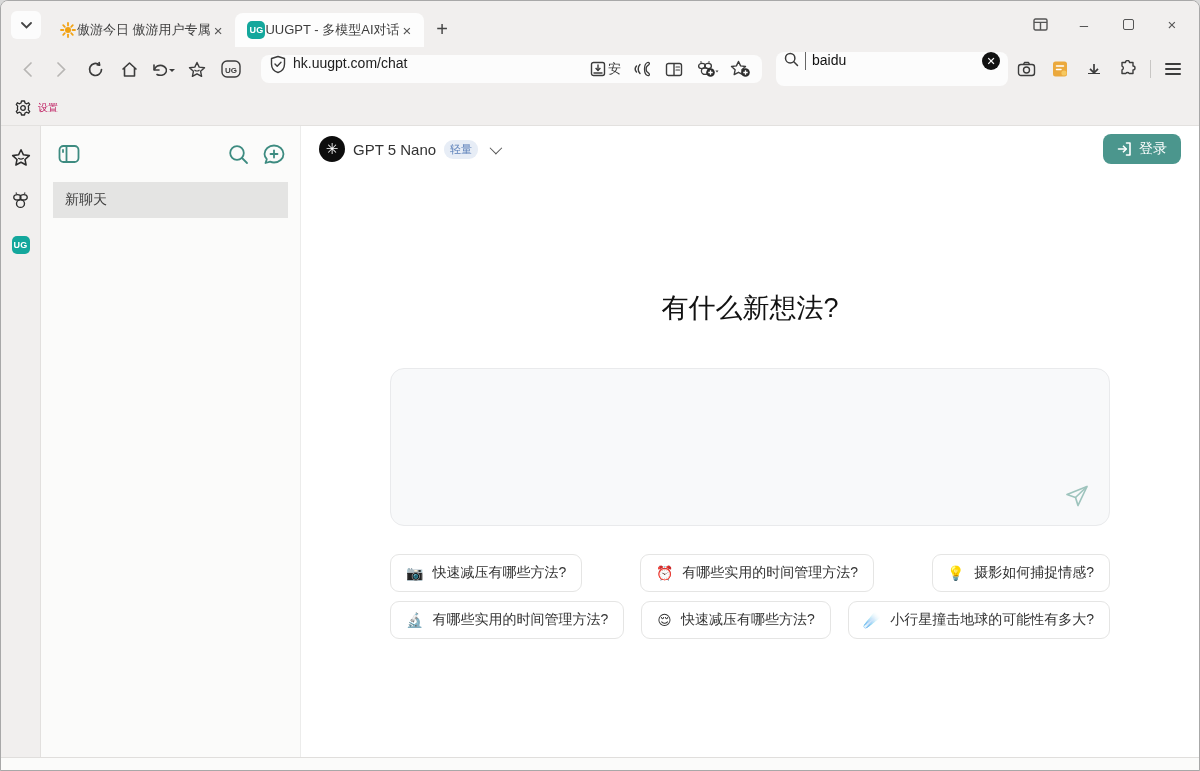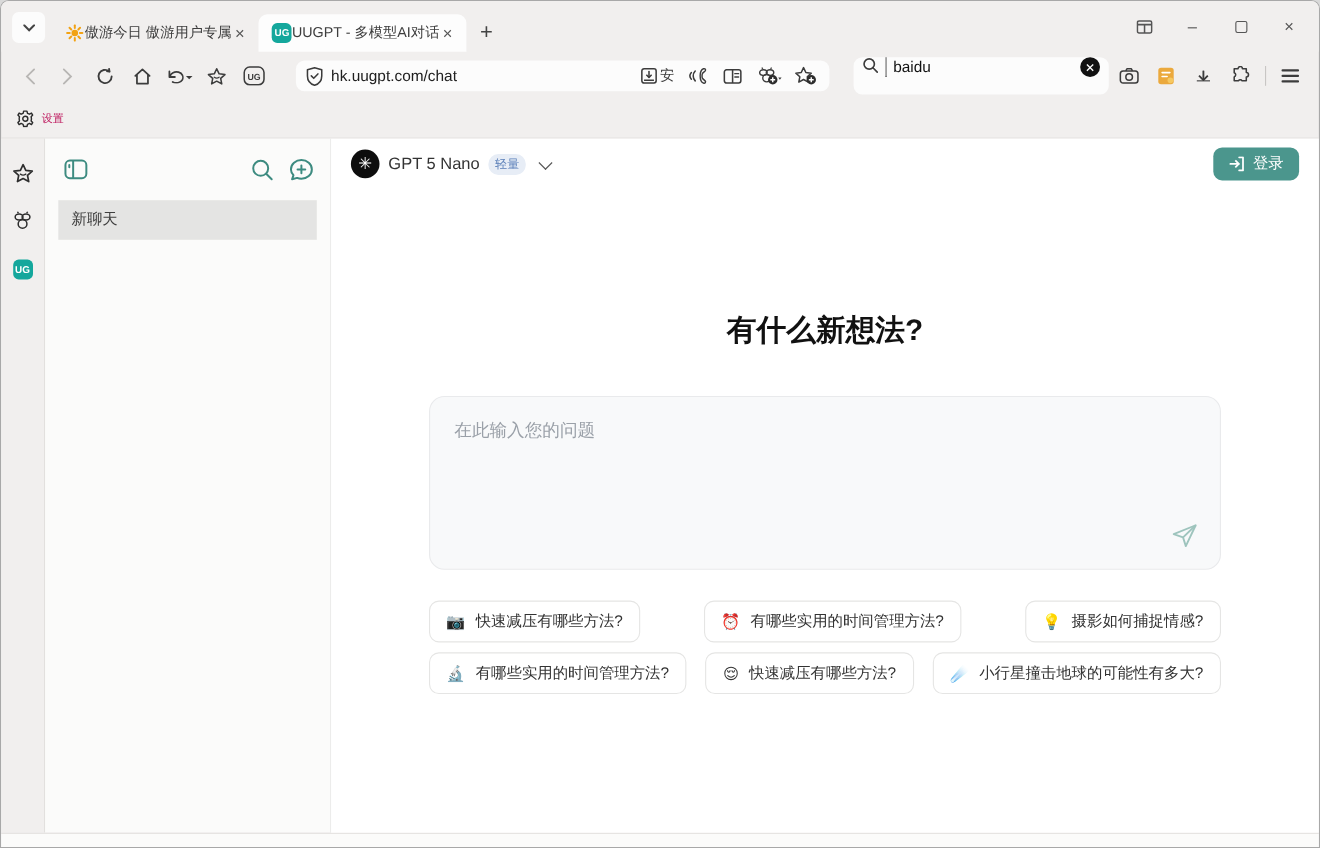--- a/index.html
+++ b/index.html
@@ -18,21 +18,21 @@
   .wincontrols { position:absolute; right:10px; top:10px; display:flex; align-items:center; gap:10px; color:#555; }
   .wc { width:34px; height:26px; display:flex; align-items:center; justify-content:center; font-size:15px; }
   .wc .maxbox { width:11px; height:11px; border:1.5px solid #555; border-radius:2px; }
   .ug-badge { background:#14a79c; color:#fff; font-weight:bold; font-size:9px; border-radius:5px; width:18px; height:18px; display:flex; align-items:center; justify-content:center; letter-spacing:.2px; }
 
   
   .toolbar { height:44px; display:flex; align-items:center; padding:0 10px; gap:2px; flex:none; }
   .tbtn { width:32px; height:32px; display:flex; align-items:center; justify-content:center; color:#3c3c3c; font-size:18px; border-radius:6px; flex:none; }
   .tbtn.disabled { color:#b8b6b4; }
   .tbtn.small-caret::after { content:""; border:3.5px solid transparent; border-top-color:#3c3c3c; margin-left:2px; margin-top:5px; }
-  .addressbar { flex:1; height:28px; background:#fcfcfc; border-radius:8px; display:flex; align-items:center; margin:0 20px; padding:0 8px; min-width:0; }
+  .addressbar { flex:1; height:28px; background:#fcfcfc; border-radius:8px; display:flex; align-items:flex-start; margin:0 12px; padding:0 8px; min-width:0; }
   .addressbar .url { font-size:14px; color:#202020; margin-left:6px; flex:1; white-space:nowrap; overflow:hidden; }
   .abar-icons { display:flex; align-items:center; gap:4px; }
   .abtn { height:28px; min-width:28px; padding:0 3px; display:flex; align-items:center; justify-content:center; color:#3c3c3c; font-size:13px; border-radius:5px; }
   .searchbox { width:232px; height:34px; background:#fcfcfc; border-radius:8px; display:flex; align-items:flex-start; padding:0 8px; flex:none; }
   .searchbox input { flex:1; border:none; outline:none; background:transparent; font-size:14px; color:#111; margin-left:6px; min-width:0; font-family:inherit; }
   .clearbtn { width:18px; height:18px; background:#111; color:#fff; border-radius:50%; font-size:11px; display:flex; align-items:center; justify-content:center; flex:none; }
   .sep { width:1px; height:18px; background:#c8c6c4; margin:0 4px; }
   .hamburger { display:flex; flex-direction:column; gap:3.5px; }
   .hamburger i { display:block; width:16px; height:1.8px; background:#3c3c3c; border-radius:1px; }
   .dl-wrap { display:flex; flex-direction:column; align-items:center; }
@@ -58,21 +58,21 @@
   .main-header { height:46px; display:flex; align-items:center; padding:0 18px; flex:none; }
   .model { display:flex; align-items:center; gap:8px; }
   .model-logo { width:26px; height:26px; background:#0d0d0d; border-radius:50%; color:#fff; display:flex; align-items:center; justify-content:center; font-size:15px; }
   .model-name { font-size:15px; color:#333; }
   .model-badge { background:#e7edf6; color:#5a7fb8; font-size:11px; padding:2px 6px; border-radius:9px; }
   .chev { width:9px; height:9px; border-right:1.6px solid #555; border-bottom:1.6px solid #555; transform:rotate(45deg) translateY(-2px); margin-left:4px; }
   .mh-grow { flex:1; }
   .login-btn { background:#4b968d; color:#fff; border:none; border-radius:8px; height:30px; padding:0 14px; font-size:14px; display:flex; align-items:center; gap:7px; font-family:inherit; }
 
   .center-area { flex:1; display:flex; flex-direction:column; align-items:center; padding-top:110px; }
-  .heading { font-size:27px; font-weight:bold; color:#111; margin-bottom:42px; }
+  .heading { font-size:27px; font-weight:normal; color:#111; margin-bottom:42px;margin-top:8px; }
   .input-card { width:720px; height:158px; background:#f8f9fa; border:1px solid #e9eaec; border-radius:14px; position:relative; margin-bottom:28px; }
   .input-card textarea { width:100%; height:110px; background:transparent; border:none; outline:none; resize:none; padding:20px 22px; font-size:16px; color:#333; font-family:inherit; }
   .input-card textarea::placeholder { color:#9aa0a8; }
   .send { position:absolute; right:20px; bottom:14px; }
   .chips { width:720px; display:flex; flex-wrap:wrap; gap:9px; justify-content:space-between; }
   .chip { height:38px; background:#fff; border:1px solid #e5e5e4; border-radius:9px; display:flex; align-items:center; gap:9px; padding:0 15px; font-size:14px; color:#333; white-space:nowrap; }
   .chip .emoji { font-size:14px; }
 
   .bottom-strip { height:13px; background:#fbfbfa; border-top:1px solid #e0dedc; flex:none; }
 </style>
@@ -349,21 +349,20 @@
               <polyline points="6,3.8 9.2,7 6,10.2" fill="none" stroke="#fff" stroke-width="1.6" stroke-linejoin="round"></polyline>
             </svg>
           <span>登录</span>
         </button>
       </div>
 
       <div class="center-area">
         <div class="heading">有什么新想法?</div>
 
         <div class="input-card">
-          <textarea placeholder="在此输入您的问题" style=""></textarea>
           <span class="send">
             <svg width="24" height="22" viewBox="0 0 24 22">
                 <path d="M2 9.5 L22 1.5 L13 20.5 L10.5 12.5 Z" fill="none" stroke="#9ec4bd" stroke-width="1.7" stroke-linejoin="round"></path>
                 <line x1="10.5" y1="12.5" x2="22" y2="1.5" stroke="#9ec4bd" stroke-width="1.7"></line>
               </svg>
           </span>
         </div>
 
         <div class="chips">
           <div class="chip">

